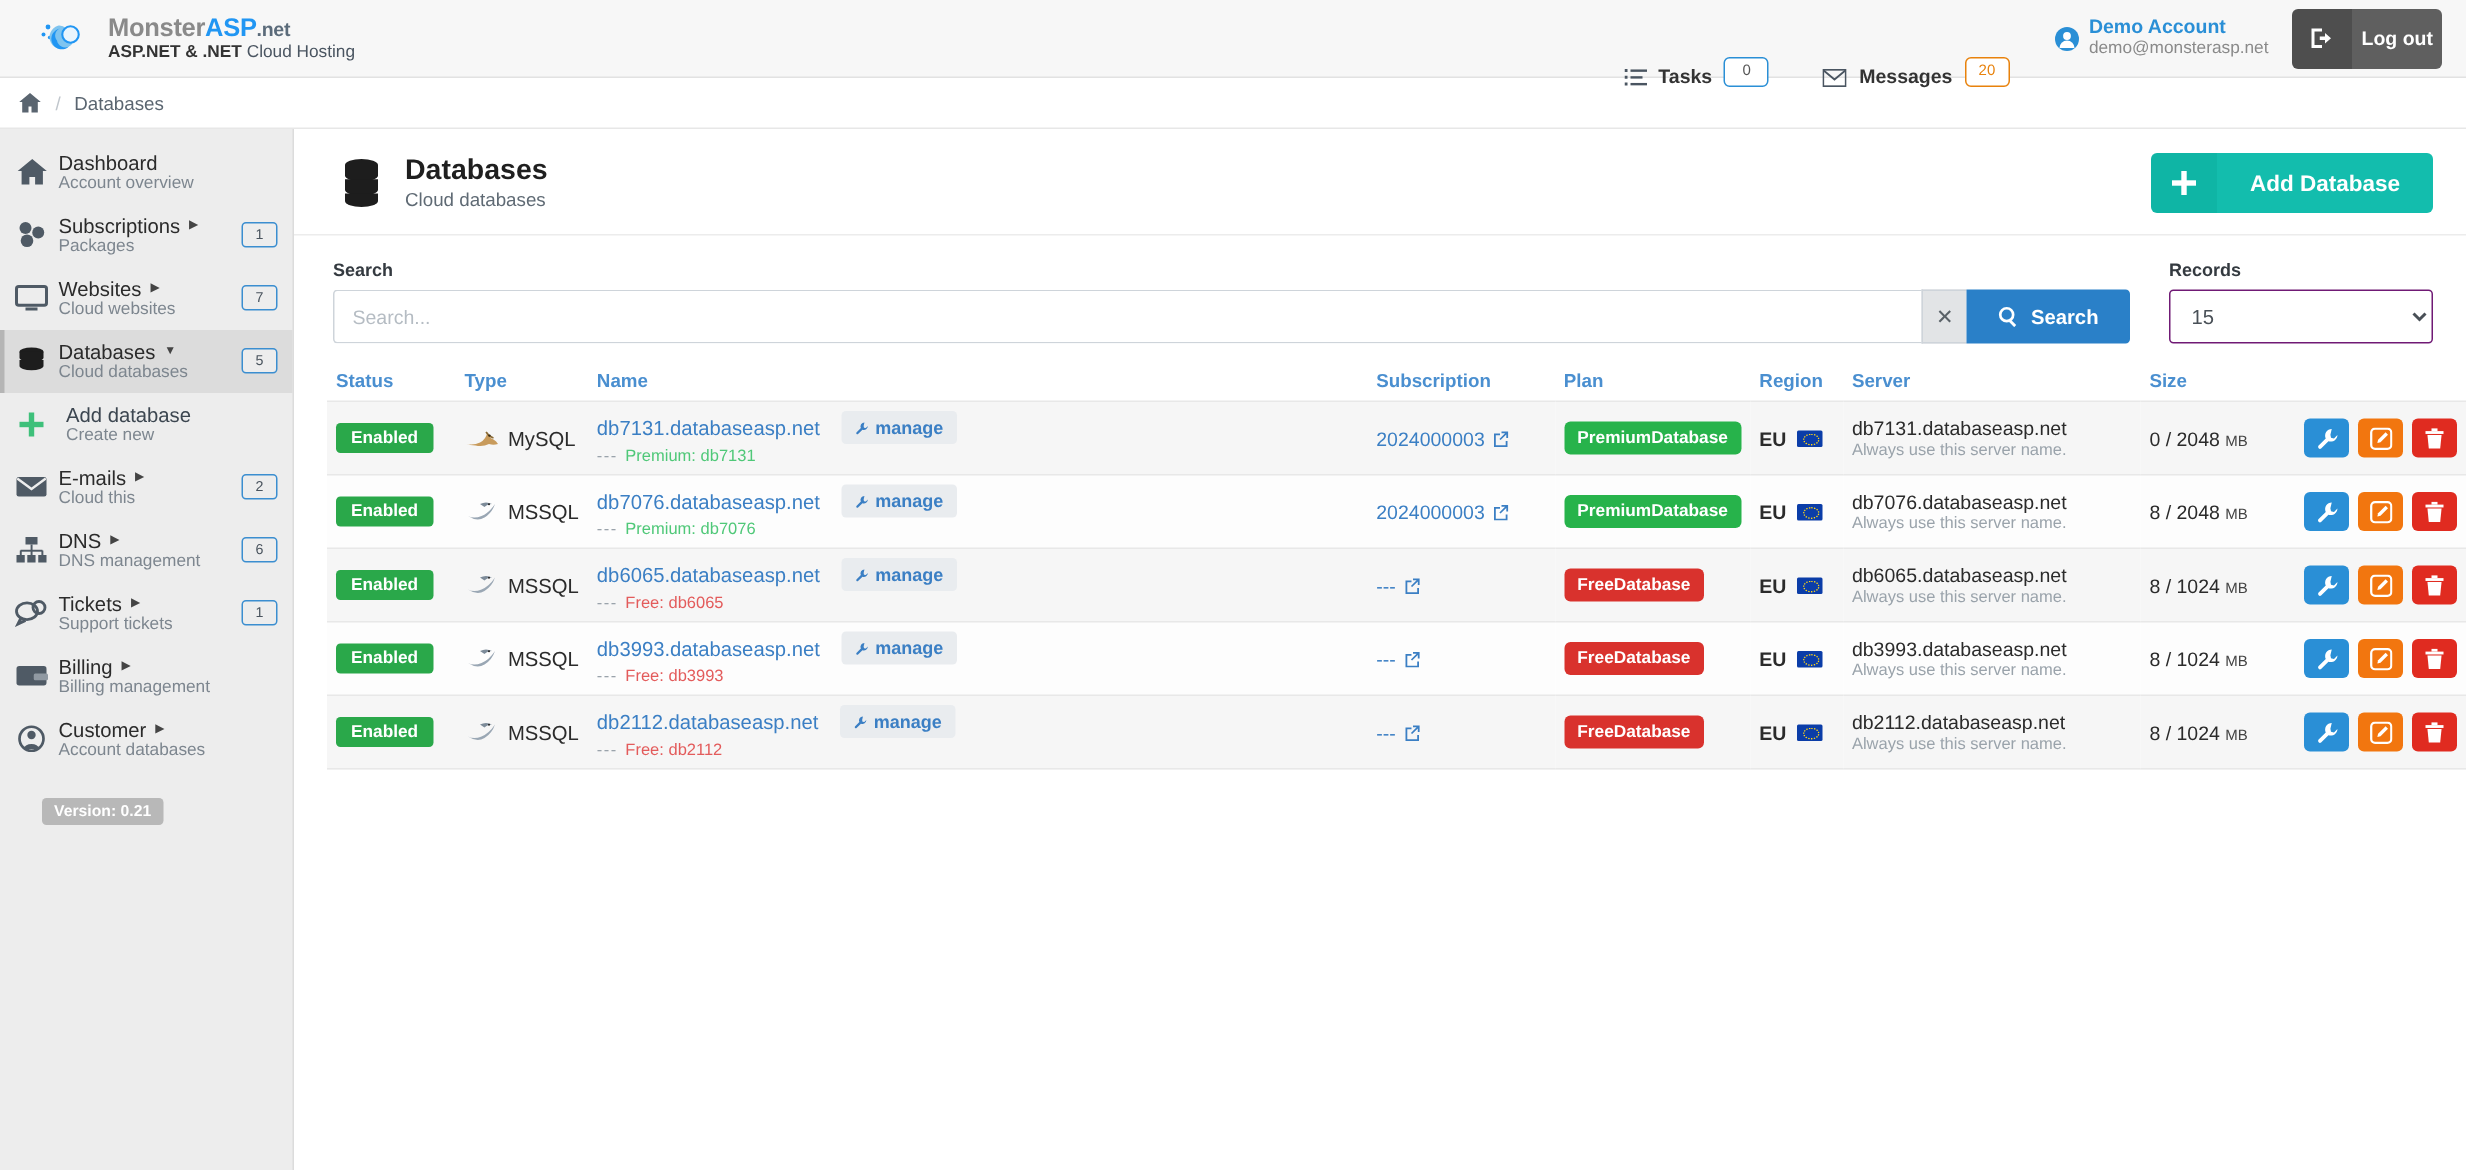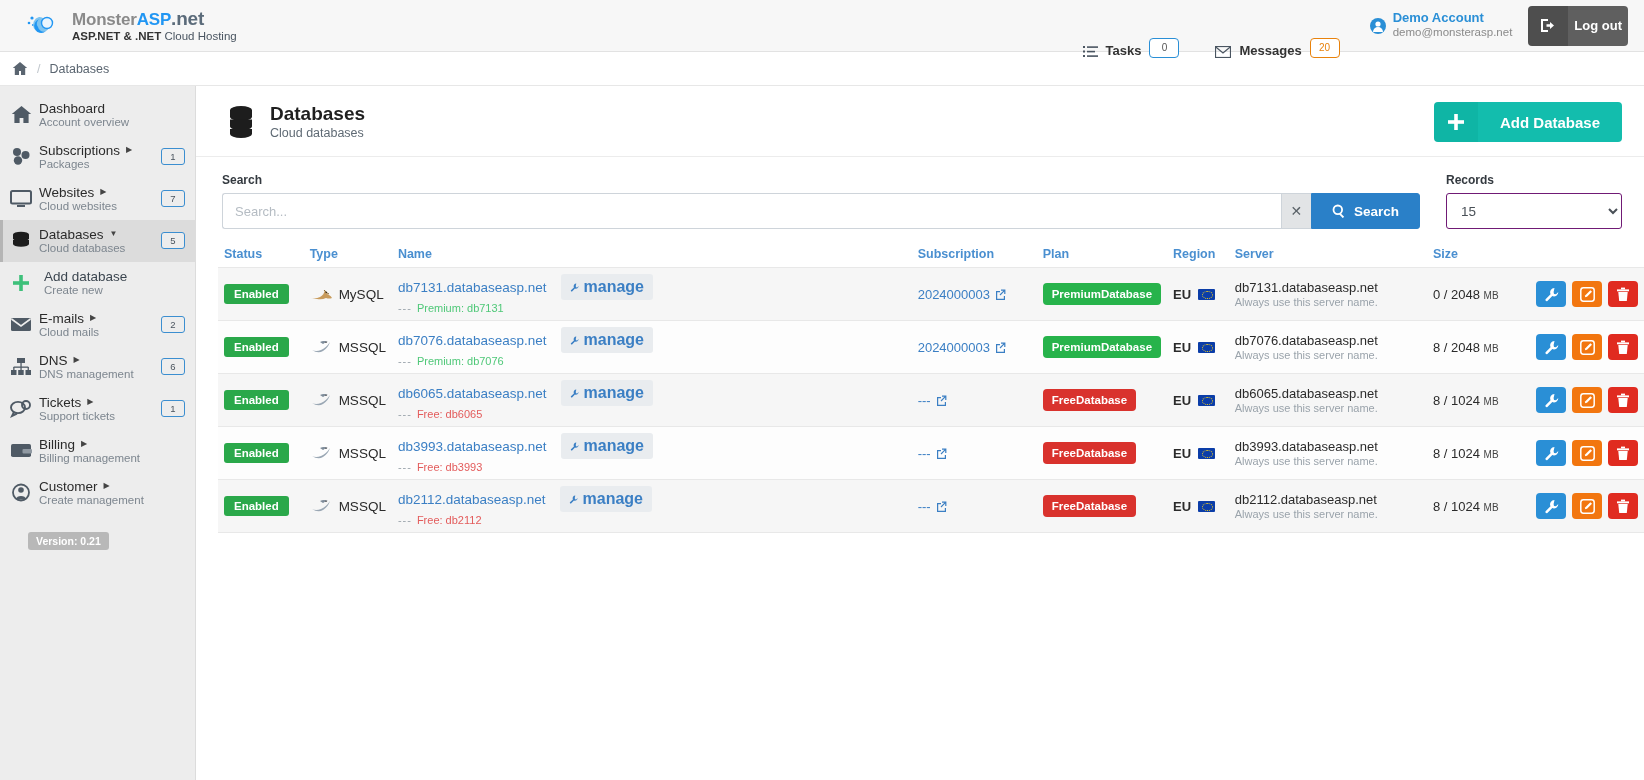--- a/index.html
+++ b/index.html
@@ -18,21 +18,21 @@
     border-bottom: 1px solid #e2e2e2;
     display: flex;
     align-items: center;
     position: relative;
   }
   .brand { display: flex; align-items: center; padding-left: 26px; }
   .brand-logo { width: 34px; height: 30px; position: relative; margin-right: 12px; }
   .brand-text { line-height: 1.05; }
   .brand-name { font-size: 17px; font-weight: bold; color: #8a8a8a; letter-spacing: -0.2px;}
   .brand-name .asp { color: #2196f3; }
-  .brand-name .net { font-size: 19px; color: #5b6b7a; }
+  .brand-name .net { font-size: 13px; color: #5b6b7a; }
   .brand-sub { font-size: 11.5px; color: #4a5561; margin-top: 1px;}
   .brand-sub b { font-weight: bold; color:#333; }
 
   .topright { margin-left: auto; display: flex; align-items: center; height: 52px; }
   .tr-item {
     display: flex; align-items: flex-end; gap: 8px;
     font-size: 13px; color: #3d4852; padding: 0 18px; height: 64px;
   }
   .tr-item .lbl { font-weight: bold; color:#333; }
   .pill {
@@ -150,21 +150,21 @@
     padding: 4px 10px; border-radius: 3px;
   }
   .type-cell { display:flex; align-items:center; gap:7px; font-size:13.5px; color:#2b2b2b; }
   .db-link { color:#3b7fc4; font-size:13.5px; text-decoration:none; }
   .name-line2 { font-size: 11px; margin-top:2px; display:flex; align-items:center; gap:5px;}
   .dots { color:#9aa3ab; letter-spacing:1px; }
   .plan-premium { color:#4fc878; }
   .plan-free { color:#e35b5b; }
   .manage-btn {
     display:inline-flex; align-items:center; gap:5px; background:#e9ecef; color:#3b7fc4;
-    font-size:16px; font-weight:bold; padding: 4px 9px; border-radius: 3px; cursor:pointer;
+    font-size:12px; font-weight:bold; padding: 4px 9px; border-radius: 3px; cursor:pointer;
   }
   .sub-link { color:#3b7fc4; font-size:13px; display:inline-flex; align-items:center; gap:5px; text-decoration:none;}
   .plan-badge { display:inline-block; color:#fff; font-size:11.5px; font-weight:bold; padding: 5px 9px; border-radius: 4px; }
   .plan-badge.premium { background:#27b34b; }
   .plan-badge.free { background:#d9322d; }
   .region-cell { display:flex; align-items:center; gap:7px; font-size:13px; color:#2b2b2b; font-weight:bold;}
   .eu-flag { width:17px; height:11px; background:#0b3da8; border-radius:1px; position:relative; display:inline-block;}
   .eu-flag::after{ content:""; position:absolute; left:4px; top:2.5px; width:9px; height:6px; border:1px dotted #ffd617; border-radius:50%;}
   .server-name { font-size:13px; color:#2b2b2b; }
   .server-note { font-size:11px; color:#9aa3ab; margin-top:1px; }
@@ -353,21 +353,21 @@
         <svg width="22" height="19" viewBox="0 0 22 19">
             <rect x="1" y="3" width="20" height="13" rx="1.5" fill="#4f5a65"></rect>
             <path d="M1.5 4 L11 11 L20.5 4" fill="none" stroke="#ededed" stroke-width="1.6"></path>
           </svg>
       </span>
       <span class="nav-txt">
         <span class="nav-title" style="display:flex">
             <span>E-mails</span>
             <span class="caret">▶</span>
           </span>
-        <span class="nav-sub" style="display:block">Cloud mails</span>
+        <span class="nav-sub" style="display:block">Cloud this</span>
       </span>
       <span class="nav-badge">2</span>
     </div>
 
     <div class="nav-item">
       <span class="nav-ico">
         <svg width="22" height="19" viewBox="0 0 22 19">
             <rect x="7" y="1" width="8" height="5" fill="#4f5a65"></rect>
             <rect x="1" y="13" width="5.5" height="5" fill="#4f5a65"></rect>
             <rect x="8.2" y="13" width="5.5" height="5" fill="#4f5a65"></rect>
@@ -429,21 +429,21 @@
             <circle cx="11" cy="9.5" r="8" fill="none" stroke="#4f5a65" stroke-width="1.8"></circle>
             <circle cx="11" cy="7" r="2.8" fill="#4f5a65"></circle>
             <path d="M5.6 16.4 a5.7 5 0 0 1 10.8 0" fill="#4f5a65"></path>
           </svg>
       </span>
       <span class="nav-txt">
         <span class="nav-title" style="display:flex">
             <span>Customer</span>
             <span class="caret">▶</span>
           </span>
-        <span class="nav-sub" style="display:block">Create management</span>
+        <span class="nav-sub" style="display:block">Account databases</span>
       </span>
     </div>
 
     <span class="version">Version: 0.21</span>
   </div>
 
   <div class="main">
 
     <div class="page-head">
       <span class="page-ico">

